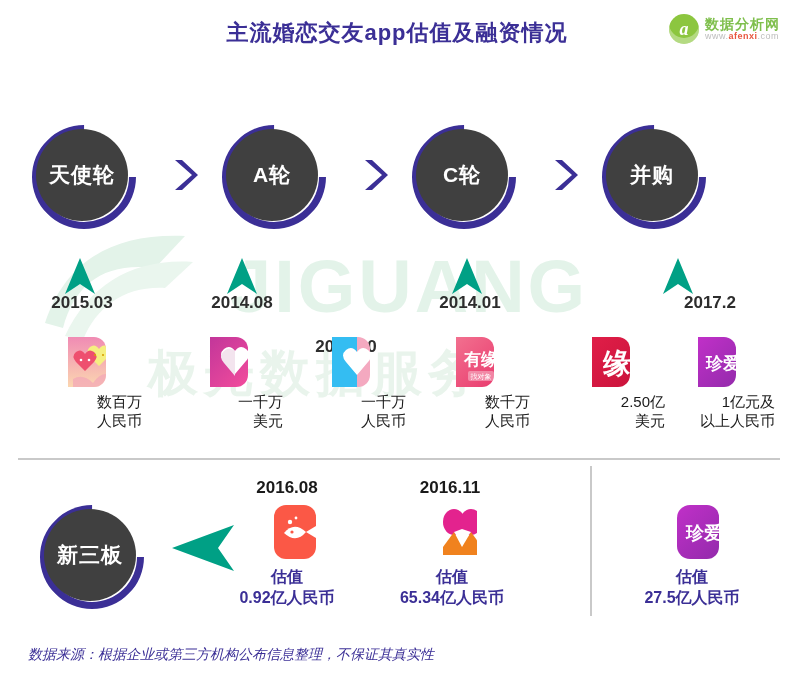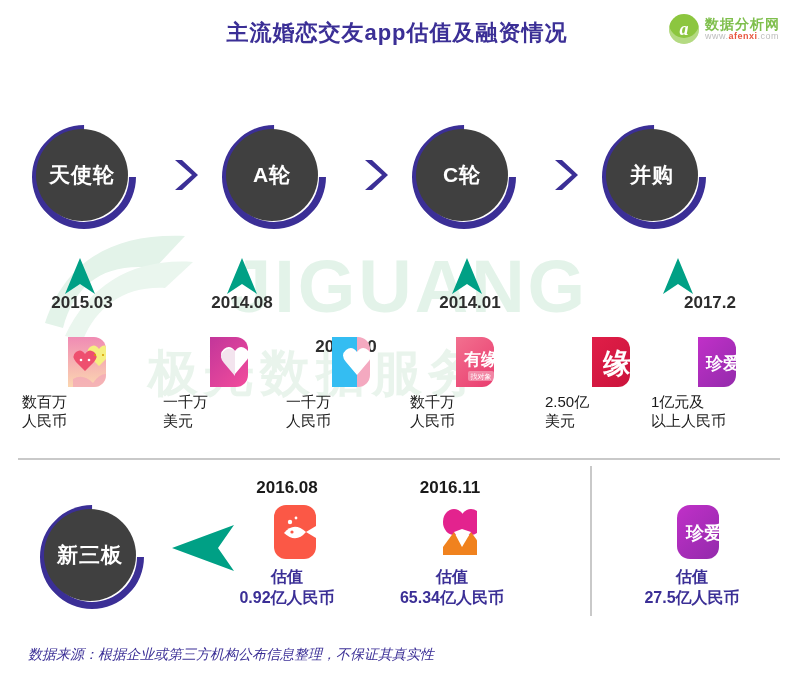--- a/index.html
+++ b/index.html
@@ -74,21 +74,21 @@
     text-align: center; white-space: nowrap;
   }
 
   
   .appicon {
     position: absolute; width: 50px; height: 50px; border-radius: 12px;
     overflow: hidden;
     padding-left: 12px;
   }
   .applabel {
-    position: absolute; font-size: 15px; color: #1a1a1a; text-align: left;
+    position: absolute; font-size: 15px; color: #1a1a1a; text-align: right;
     line-height: 1.25; white-space: nowrap;
   }
 
   
   .hline { position: absolute; left: 18px; top: 458px; width: 762px; height: 2px; background: #c9c9c9; }
   .vline { position: absolute; left: 590px; top: 466px; width: 2px; height: 150px; background: #c9c9c9; }
 
   
   .bdate {
     position: absolute; font-size: 17px; font-weight: bold; color: #1a1a1a;

